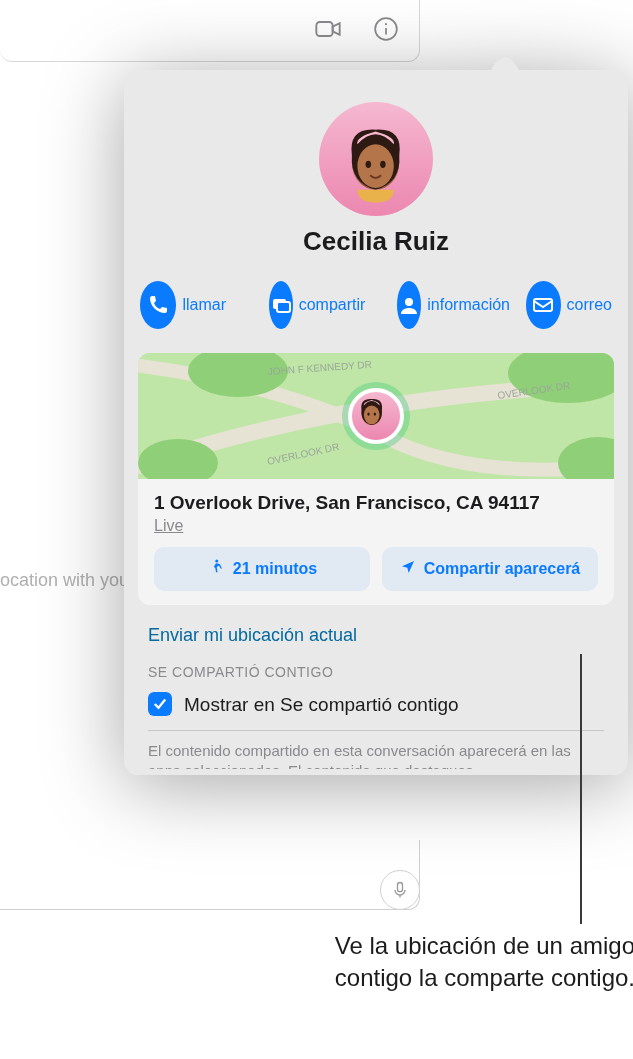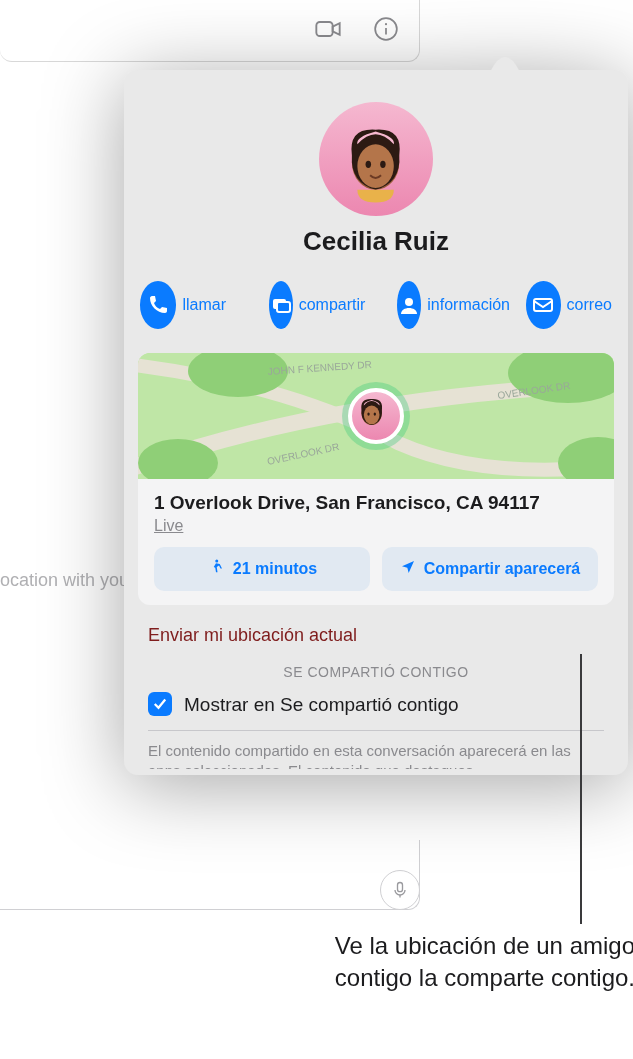--- a/index.html
+++ b/index.html
@@ -180,32 +180,31 @@
     justify-content: center;
     gap: 8px;
     font-size: 16px;
     font-weight: 600;
     cursor: pointer;
   }
 
   
   .link-row {
     padding: 6px 24px 18px 24px;
-    color: #7f1d1d;
+    color: #0369a1;
     font-size: 18px;
     cursor: pointer;
   }
 
   .section-header {
     padding: 0 24px 8px 24px;
     font-size: 14px;
     letter-spacing: 0.5px;
     color: #8a8a8e;
     text-transform: uppercase;
-    text-align: center;
   }
 
   .check-row {
     display: flex;
     align-items: flex-end;
     gap: 12px;
     padding: 4px 24px 14px 24px;
   }
   .checkbox {
     width: 24px; height: 24px;

